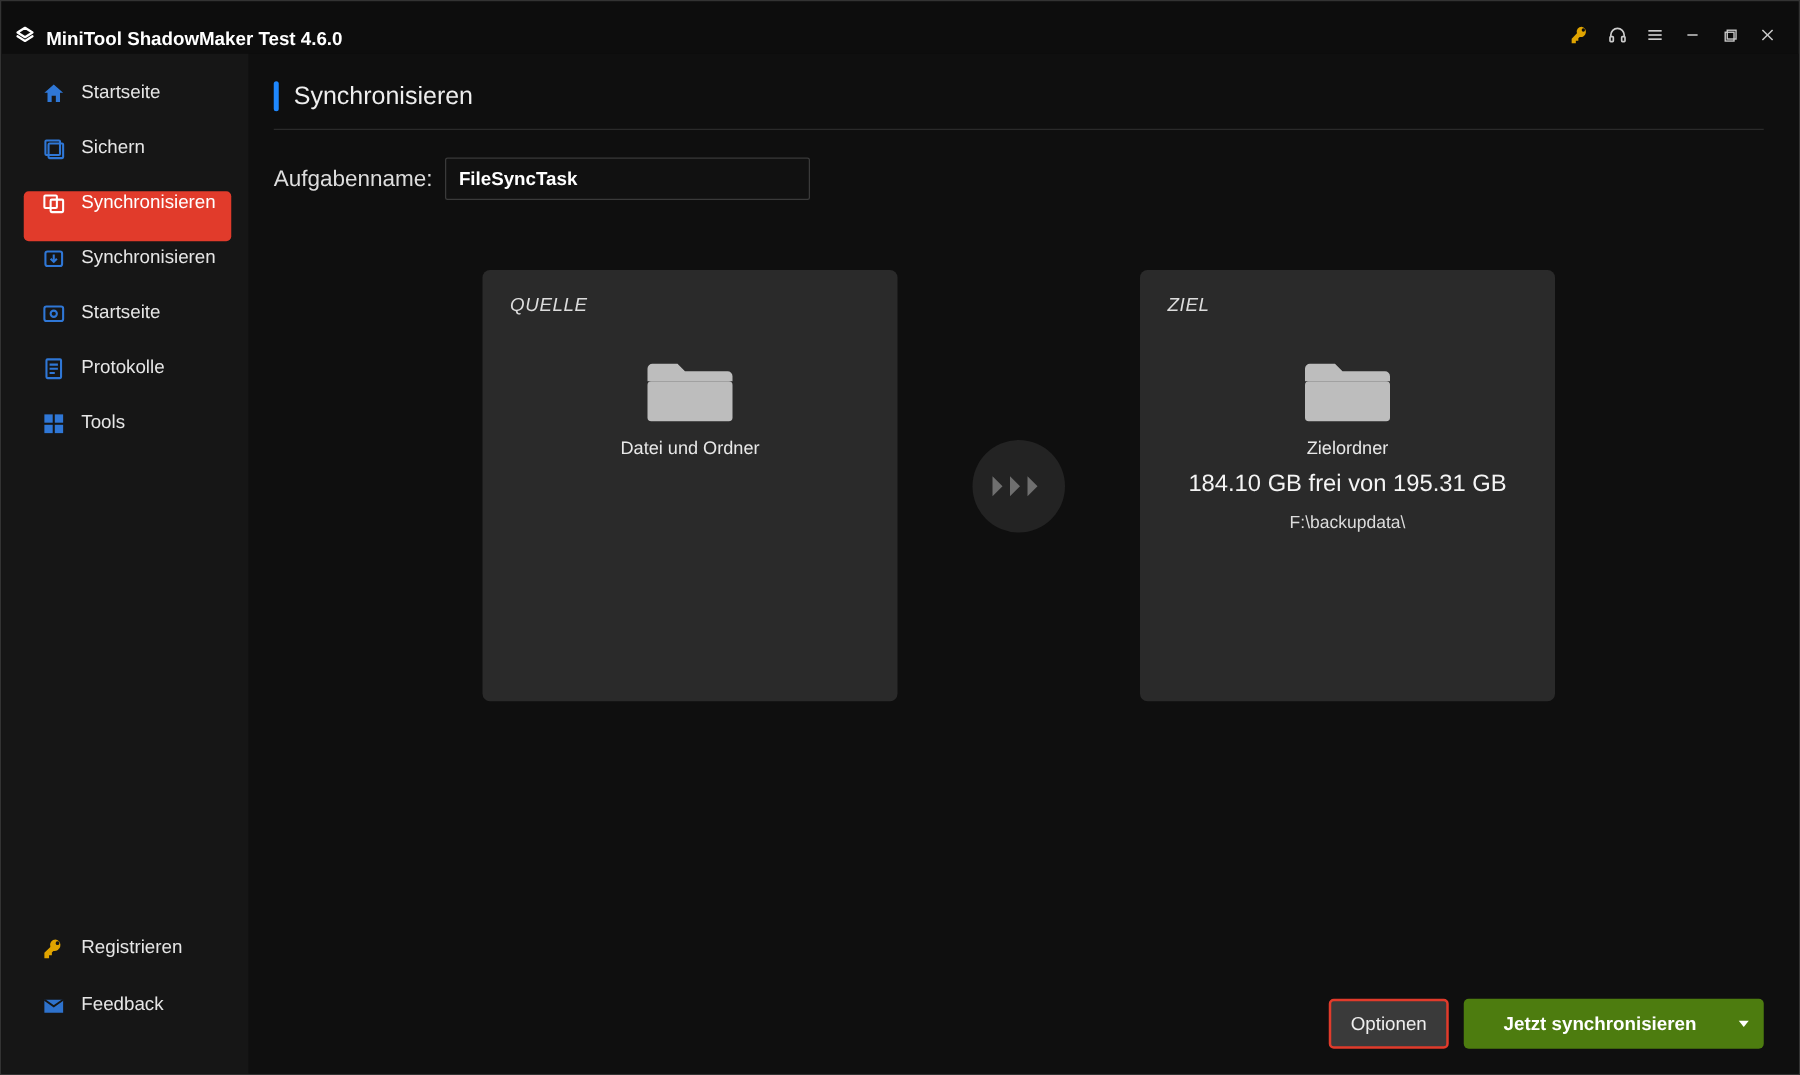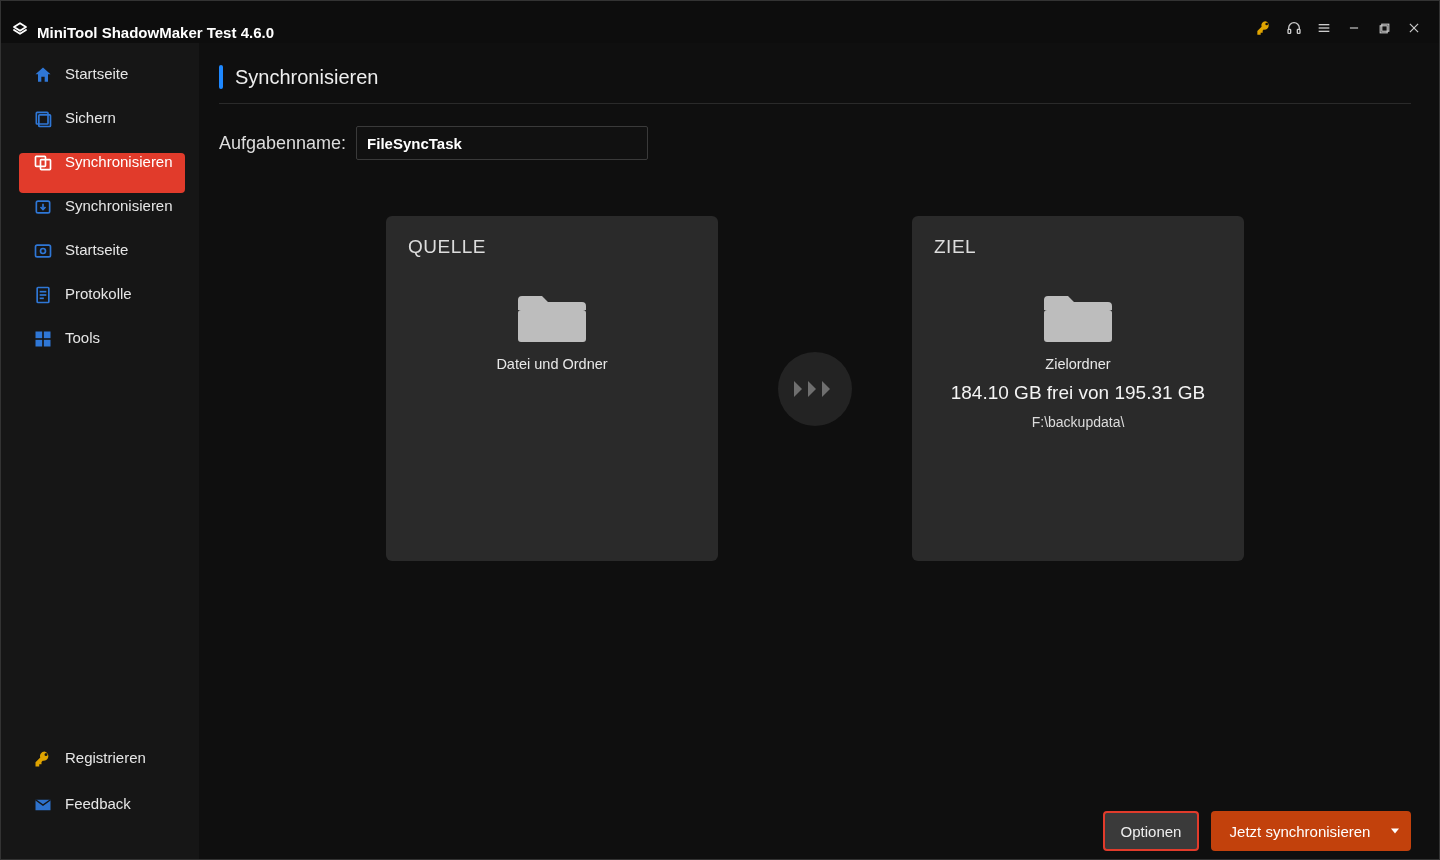--- a/index.html
+++ b/index.html
@@ -33,33 +33,33 @@
   .page-head { display: flex; align-items: center; gap: 12px; border-bottom: 1px solid #2a2a2a; padding-bottom: 14px; }
   .page-head .accent { width: 4px; height: 24px; background: #1e88ff; border-radius: 2px; }
   .page-head h1 { color: #eee; font-size: 20px; font-weight: 400; }
 
   .task-row { display: flex; align-items: center; gap: 10px; margin-top: 22px; }
   .task-row label { color: #ddd; font-size: 18px; }
   .task-row input { background: #111; border: 1px solid #3a3a3a; color: #fff; font-size: 15px; font-weight: 600; height: 34px; width: 292px; padding: 0 10px; border-radius: 2px; }
 
   .panels { display: flex; align-items: center; justify-content: center; gap: 60px; margin-top: 56px; }
   .panel { width: 332px; height: 345px; background: #2a2a2a; border-radius: 6px; padding: 20px 22px 18px; color: #eaeaea; display: flex; flex-direction: column; cursor: pointer; }
-  .panel .panel-title { font-size: 19px; letter-spacing: .5px; color: #ddd; }
+  .panel .panel-title { font-size: 15px; letter-spacing: .5px; color: #ddd; font-style: italic; }
   .panel .panel-body { flex: 1; display: flex; flex-direction: column; align-items: center; justify-content: flex-start; padding-top: 28px; gap: 10px; text-align: center; }
   .panel .folder-ic { width: 72px; height: 60px; color: #bdbdbd; }
   .panel .p-line1 { font-size: 14.5px; color: #e8e8e8; }
   .panel .p-line2 { font-size: 19px; color: #f4f4f4; }
   .panel .p-line3 { font-size: 14px; color: #dcdcdc; }
 
   .arrow-disk { width: 74px; height: 74px; border-radius: 50%; background: #232323; display: flex; align-items: center; justify-content: center; color: #6f6f6f; }
 
-  .actions { position: absolute; right: 28px; bottom: 8px; display: flex; gap: 12px; align-items: flex-end; }
+  .actions { position: absolute; right: 28px; bottom: 20px; display: flex; gap: 12px; align-items: flex-end; }
   .btn { height: 40px; border-radius: 4px; display: flex; align-items: center; justify-content: center; font-size: 15px; cursor: pointer; user-select: none; }
   .btn-options { width: 96px; background: #3a3a3a; color: #eee; border: 2px solid #e13b2b; }
-  .btn-primary { width: 200px; background: #c2410c; color: #fff; position: relative; padding-right: 22px; }
+  .btn-primary { width: 240px; background: #4d7c0f; color: #fff; position: relative; padding-right: 22px; font-weight: bold; }
   .btn-primary .caret { position: absolute; right: 12px; top: 50%; transform: translateY(-50%); width: 0; height: 0; border-left: 4px solid transparent; border-right: 4px solid transparent; border-top: 5px solid #fff; }
 </style>
 </head>
 <body>
 
 <div class="app">
 
   <div class="titlebar">
     <div class="app-title-wrap">
       <span class="ic">

